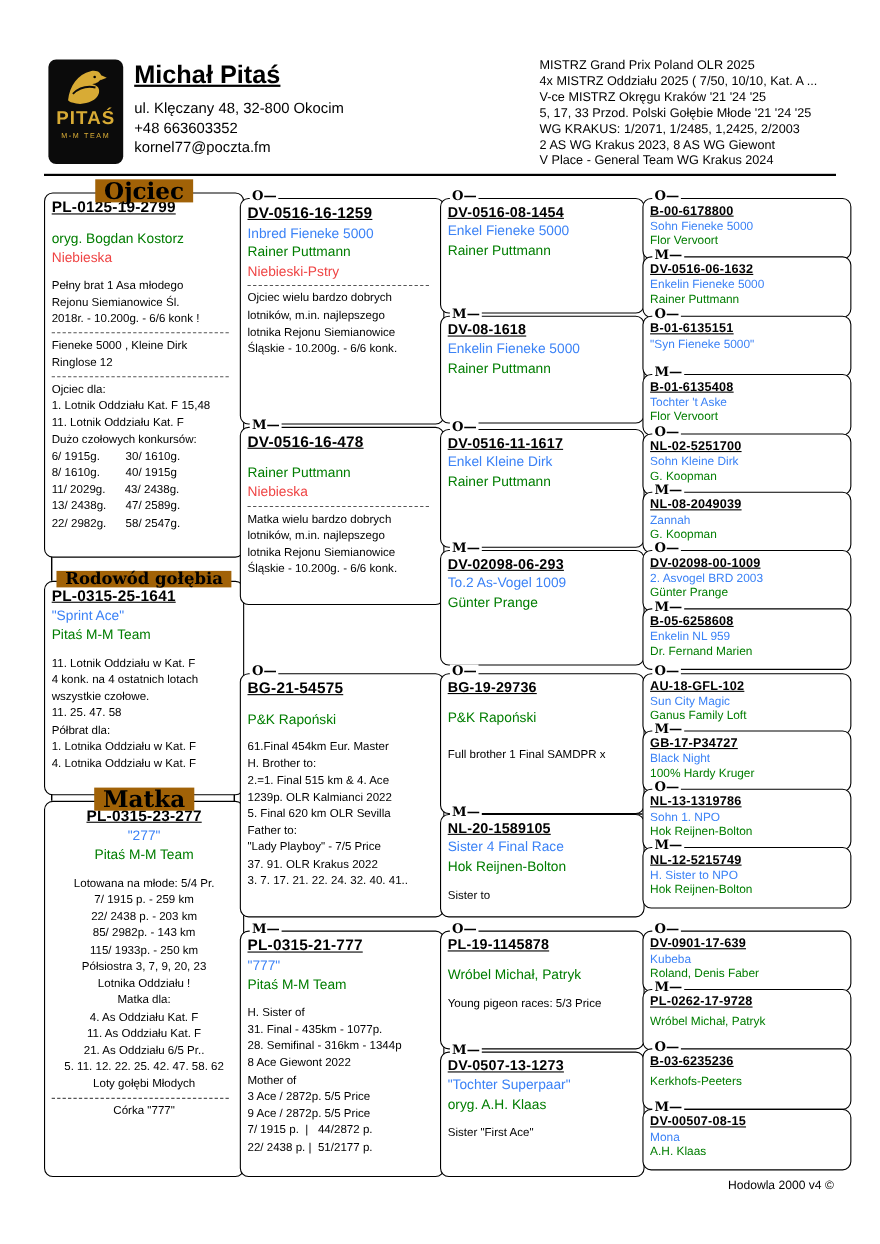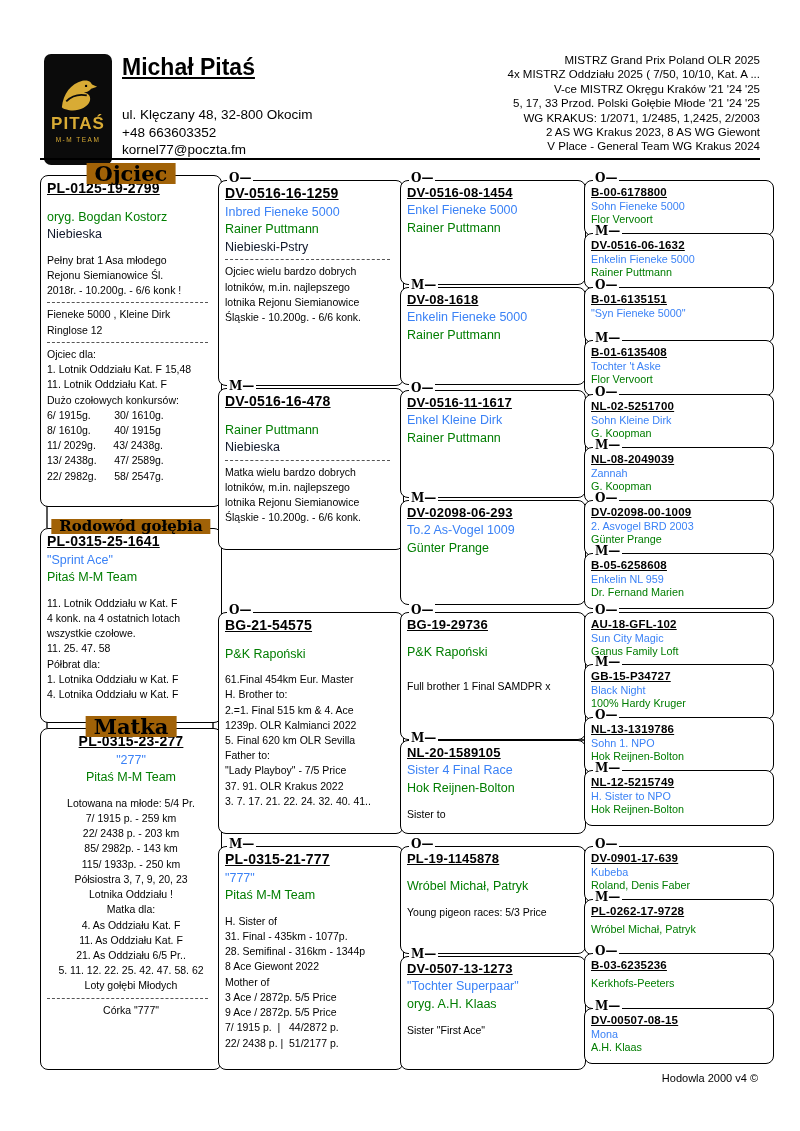--- a/index.html
+++ b/index.html
@@ -2,43 +2,43 @@
 <html><head>
 <meta charset="utf-8">
 <style>
   html,body{margin:0;padding:0}
   body{width:800px;height:1131px;background:#fff;color:#000;font-family:"Liberation Sans","DejaVu Sans",sans-serif}
   .page{position:relative;width:800px;height:1131px;background:#fff;overflow:hidden}
 
   
   header{position:absolute;left:0;top:0;width:100%;height:160px}
   .logo{position:absolute;left:44px;top:54px;width:68px;height:92px;background:#0b0b0b;border-radius:7px;
-        display:flex;flex-direction:column;align-items:center;padding-top:19px}
+        display:flex;flex-direction:column;align-items:center;padding-top:3px}
   .logo svg{width:44px;height:42px}
   .logo-name{color:#d8ab35;font-weight:bold;font-size:17px;letter-spacing:1px;line-height:1.1}
   .logo-sub{color:#d8ab35;font-size:6.5px;letter-spacing:1.5px;margin-top:2px}
   .contact{position:absolute;left:122px;top:54px}
-  .breeder-name{font-size:23px;font-weight:bold;text-decoration:underline;margin-bottom:25px}
+  .breeder-name{font-size:23px;font-weight:bold;text-decoration:underline;margin-bottom:9px}
   .contact-line{font-size:13.5px;line-height:1.3}
-  .achievements{position:absolute;right:40px;top:53px;text-align:right}
+  .achievements{position:absolute;right:57px;top:53px;}
   .ach-line{font-size:11.5px;line-height:1.25}
   .divider{position:absolute;left:40px;top:158px;width:720px;border-top:2px solid #000}
 
   
   #connectors{position:absolute;left:0;top:0;pointer-events:none}
 
   
   .box{position:absolute;border:1.5px solid #000;border-radius:8px;background:#fff;padding:4px 6px;font-size:11px;line-height:1.25}
   .ring{font-weight:bold;text-decoration:underline;font-size:14px;letter-spacing:.2px;margin-bottom:2px}
   .col3 .ring{font-size:13px}
   .col4 .ring{font-size:11.5px;margin-bottom:1px}
   .ln{white-space:pre-wrap;color:#000}
   .c-b{color:#3b82f6}
   .c-g{color:#007d00}
-  .c-r{color:#0f172a}
+  .c-r{color:#ef4444}
   .col1 .ln.c-b,.col1 .ln.c-g,.col1 .ln.c-r,
   .col2 .ln.c-b,.col2 .ln.c-g,.col2 .ln.c-r,
   .col3 .ln.c-b,.col3 .ln.c-g,.col3 .ln.c-r{font-size:12.5px;margin:2px 0}
   .col1 .ln.c-k,.col2 .ln.c-k,.col3 .ln.c-k{font-size:10.5px;line-height:1.45}
   .col4 .ln{font-size:10.8px;line-height:1.2}
   .blank{height:8px}
   .col4 .blank{height:4px}
   .dash{border-top:1px dashed #555;margin:4px 0;width:96%}
   .marker{position:absolute;top:-9px;left:8px;background:#fff;padding:0 2px;
           font-family:"DejaVu Serif","Liberation Serif",serif;font-weight:bold;font-size:12px;line-height:1}
@@ -311,21 +311,21 @@
         <div class="ln c-g">Dr. Fernand Marien</div>
       </div>
       <div class="box col4" style="left: 584px; top: 612px; width: 176px; height: 46px;">
         <span class="marker">O—</span>
         <div class="ring">AU-18-GFL-102</div>
         <div class="ln c-b">Sun City Magic</div>
         <div class="ln c-g">Ganus Family Loft</div>
       </div>
       <div class="box col4" style="left: 584px; top: 664px; width: 176px; height: 46px;">
         <span class="marker">M—</span>
-        <div class="ring">GB-15-P34727</div>
+        <div class="ring">GB-17-P34727</div>
         <div class="ln c-b">Black Night</div>
         <div class="ln c-g">100% Hardy Kruger</div>
       </div>
       <div class="box col4" style="left: 584px; top: 717px; width: 176px; height: 46px;">
         <span class="marker">O—</span>
         <div class="ring">NL-13-1319786</div>
         <div class="ln c-b">Sohn 1. NPO</div>
         <div class="ln c-g">Hok Reijnen-Bolton</div>
       </div>
       <div class="box col4" style="left: 584px; top: 770px; width: 176px; height: 46px;">

